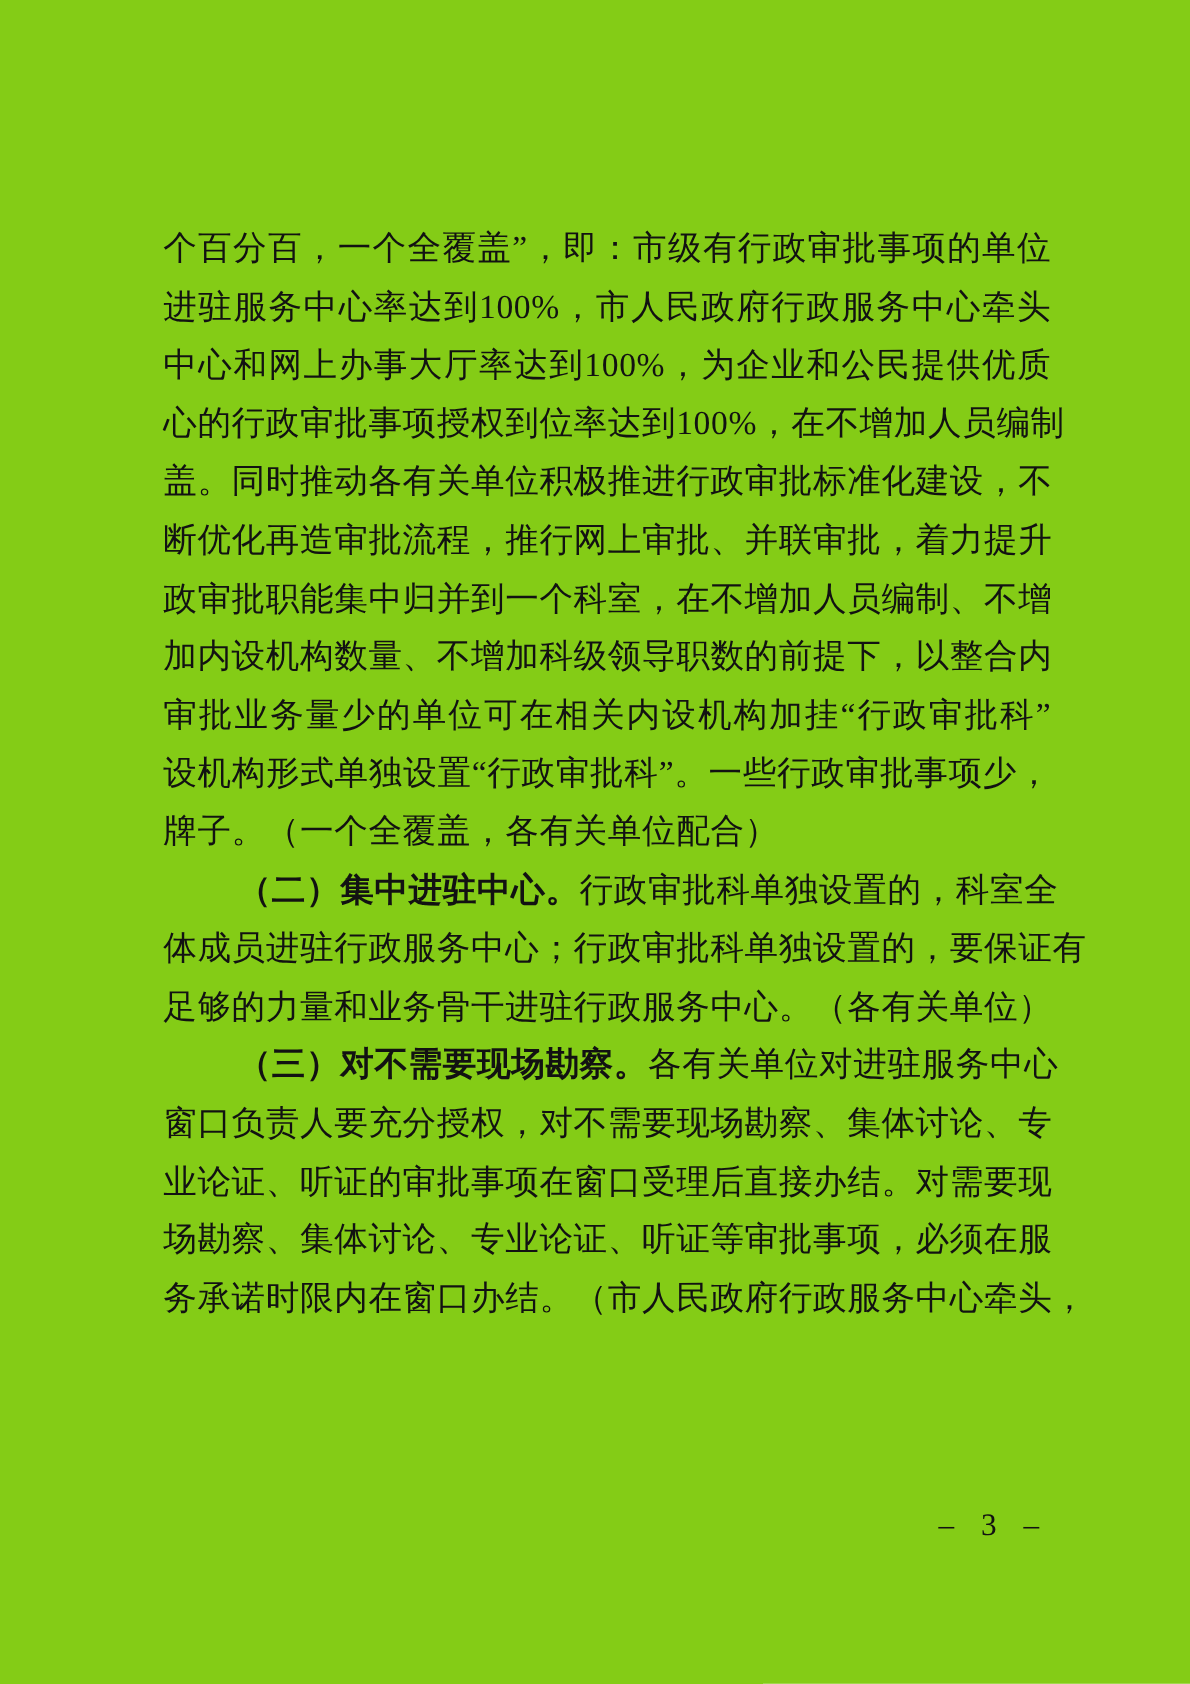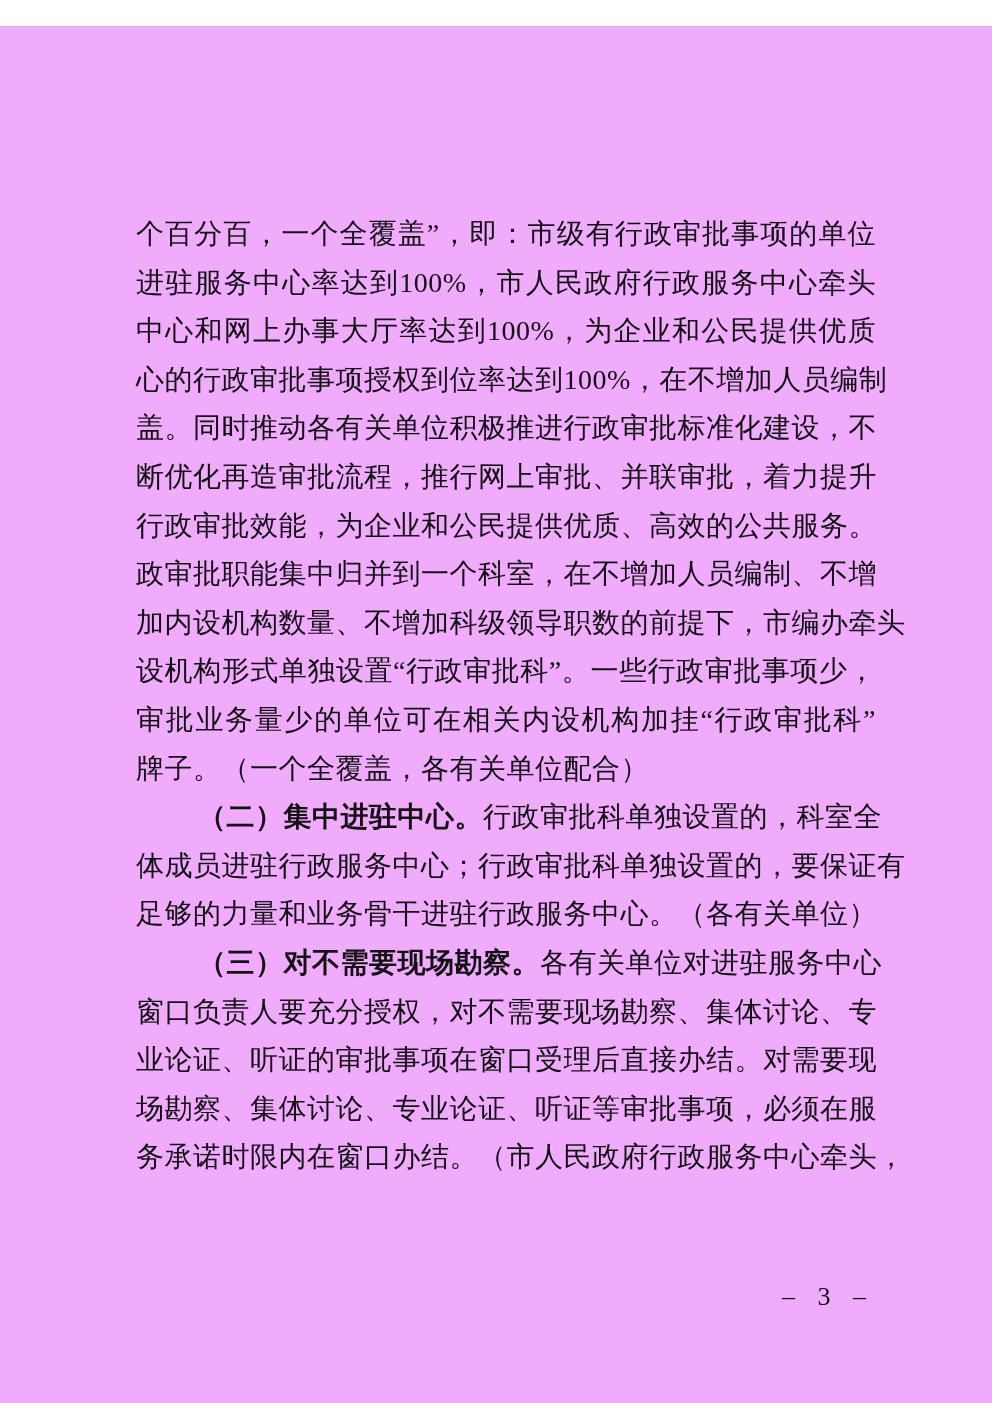--- a/index.html
+++ b/index.html
@@ -8,22 +8,21 @@
     height: 1403px;
     background: #ffffff;
     position: relative;
     overflow: hidden;
     font-family: "Liberation Serif", "DejaVu Serif", serif;
     color: #121212;
   }
   .page {
     position: absolute;
     inset: 0;
-    background: #f0abfc;
-    margin-top: 26px;
+    background: #84cc16;
   }
   .body-text {
     position: absolute;
     left: 136px;
     top: 184px;
     width: 740px;
   }
   .line {
     font-size: 28px;
     height: 48.6px;
@@ -60,25 +59,24 @@
 <body>
 
 <div class="page">
   <main class="body-text">
       <div class="line fill">个百分百，一个全覆盖”，即：市级有行政审批事项的单位</div>
       <div class="line fill">进驻服务中心率达到100%，市人民政府行政服务中心牵头</div>
       <div class="line fill">中心和网上办事大厅率达到100%，为企业和公民提供优质</div>
       <div class="line fill">心的行政审批事项授权到位率达到100%，在不增加人员编制</div>
       <div class="line fill">盖。同时推动各有关单位积极推进行政审批标准化建设，不</div>
       <div class="line fill">断优化再造审批流程，推行网上审批、并联审批，着力提升</div>
-      <div class="line fill">行政审批效能，为企业和公民提供优质、高效的公共服务。</div>
       <div class="line fill">政审批职能集中归并到一个科室，在不增加人员编制、不增</div>
-      <div class="line fill">加内设机构数量、不增加科级领导职数的前提下，市编办牵头</div>
+      <div class="line fill">加内设机构数量、不增加科级领导职数的前提下，以整合内</div>
+      <div class="line fill">审批业务量少的单位可在相关内设机构加挂“行政审批科”</div>
       <div class="line fill">设机构形式单独设置“行政审批科”。一些行政审批事项少，</div>
-      <div class="line fill">审批业务量少的单位可在相关内设机构加挂“行政审批科”</div>
       <div class="line">牌子。（一个全覆盖，各有关单位配合）</div>
       <div class="line fill indent"><span class="lead">（二）集中进驻中心。</span>行政审批科单独设置的，科室全</div>
       <div class="line fill">体成员进驻行政服务中心；行政审批科单独设置的，要保证有</div>
       <div class="line fill">足够的力量和业务骨干进驻行政服务中心。（各有关单位）</div>
       <div class="line fill indent"><span class="lead">（三）对不需要现场勘察。</span>各有关单位对进驻服务中心</div>
       <div class="line fill">窗口负责人要充分授权，对不需要现场勘察、集体讨论、专</div>
       <div class="line fill">业论证、听证的审批事项在窗口受理后直接办结。对需要现</div>
       <div class="line fill">场勘察、集体讨论、专业论证、听证等审批事项，必须在服</div>
       <div class="line fill">务承诺时限内在窗口办结。（市人民政府行政服务中心牵头，</div>
     </main>

